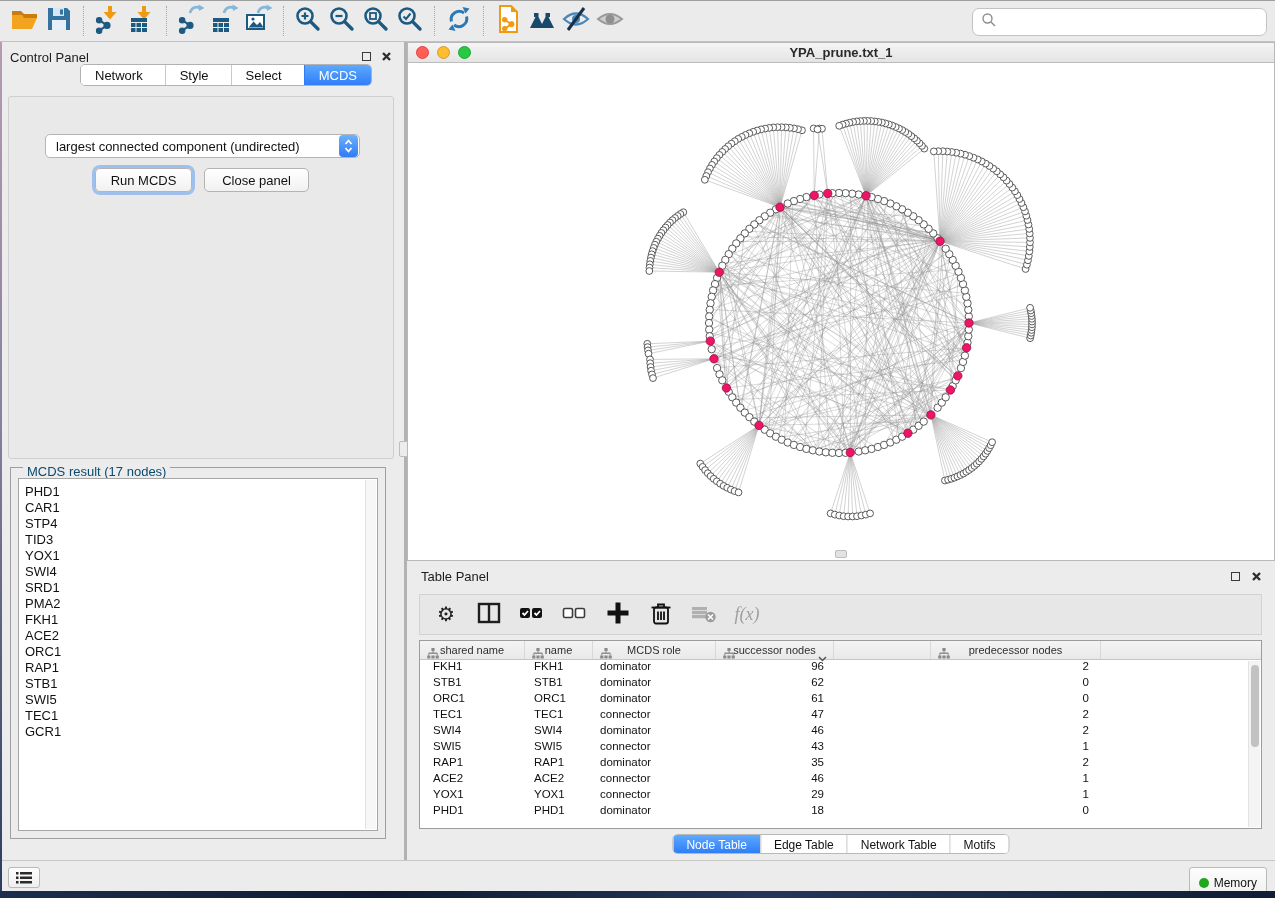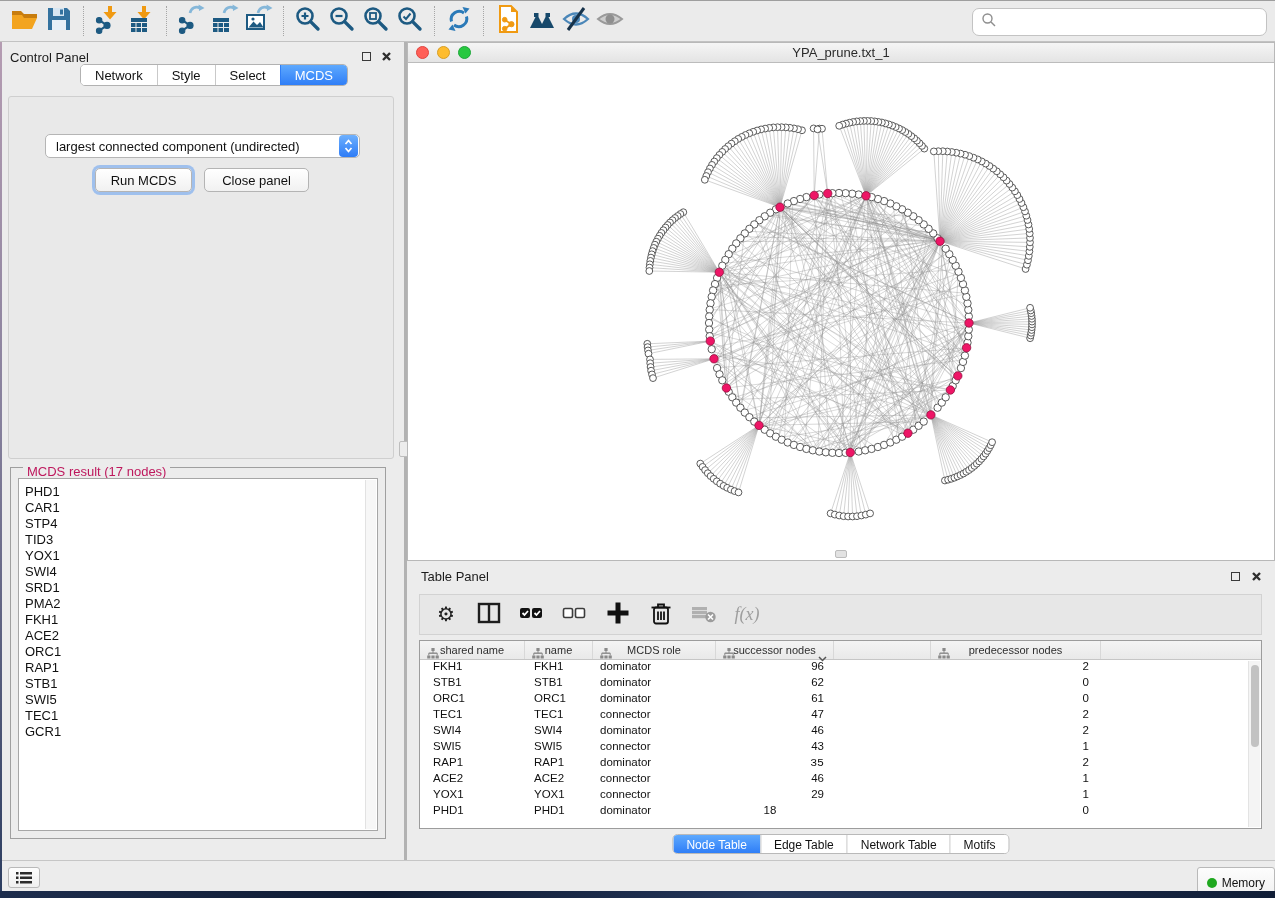--- a/index.html
+++ b/index.html
@@ -17,56 +17,56 @@
                border:1px solid #c3c3c3; border-radius:7px; display:flex; align-items:center; padding-left:8px; }
   .searchbox input { border:none; outline:none; flex:1; height:22px; font-size:13px; background:transparent;
                      font-family:"Liberation Sans", sans-serif; }
 
   
   .control-panel { position:absolute; left:0; top:42px; width:404px; height:818px; background:#ececec; }
   .panel-title { position:absolute; left:10px; top:8px; font-size:13px; color:#1c1c1c; }
   .panel-ctl { position:absolute; top:8px; width:12px; height:12px; display:flex; align-items:center; justify-content:center; }
   .float-box { width:9px; height:9px; border:1.6px solid #3a3a3a; background:transparent; }
   .ctabs { position:absolute; left:80px; top:22px; height:22px; display:flex; border:1px solid #b2b2b2;
-           border-radius:5px; background:#fff; overflow:hidden; }
+           border-radius:5px; background:#fff; overflow:hidden;gap:8px; }
   .ctab { font-size:13px; color:#111; padding:3px 14px; border-left:1px solid #c9c9c9; background:#fff; }
   .ctab:first-child { border-left:none; }
   .ctab.active { background:linear-gradient(#5ea9fe,#2f7ef7); color:#fff; border-left-color:#2f7ef7;text-align:right; }
   .inner-panel { position:absolute; left:8px; top:54px; width:386px; height:363px; background:#e9e9e9;
                  border:1px solid #cfcfcf; border-radius:3px; }
   .opt-label { position:absolute; left:0; right:0; top:17px; text-align:center; font-size:13px; color:#111; }
   .dropdown { position:absolute; left:36px; top:37px; width:315px; height:24px; background:#fff;
               border:1px solid #b5b5b5; border-radius:5px; display:flex; align-items:center; }
   .dropdown .dval { flex:1; font-size:13px; color:#111; padding-left:10px; white-space:nowrap; }
   .dstepper { width:19px; height:22px; margin-right:1px; border-radius:4px;
               background:linear-gradient(#6db0fe,#2e7cf6); display:flex; align-items:center; justify-content:center; }
   .btn { position:absolute; height:24px; background:linear-gradient(#ffffff,#f1f1f1); border:1px solid #b4b4b4;
          border-radius:5px; font-size:13px; color:#111; display:flex; align-items:center; justify-content:center; }
   .btn-run { left:86px; top:71px; width:97px; box-shadow:0 0 0 3px rgba(110,165,240,.6); }
   .btn-close { left:195px; top:71px; width:105px; }
   .result-group { position:absolute; left:10px; top:425px; width:376px; height:372px; border:1px solid #9f9f9f; }
-  .result-label { position:absolute; left:12px; top:-8px; background:#ececec; padding:4px 4px; font-size:13px; color:#be185d; }
+  .result-label { position:absolute; left:12px; top:-8px; background:#ececec; padding:4px 4px; font-size:13px; color:#0c4a6e; }
   .result-list { position:absolute; left:7px; top:10px; right:7px; bottom:7px; background:#fff;
                  border:1px solid #a6a6a6; overflow:hidden; font-size:13px; color:#111; padding:5px 0 0 6px; }
   .result-list .item { line-height:16px; }
   .rtrack { position:absolute; right:1px; top:1px; bottom:1px; width:11px; background:#f7f7f7; border-left:1px solid #e2e2e2; }
 
   
   .vdivider { position:absolute; left:404px; top:42px; width:3px; height:818px; background:#b2b2b2; }
   .vhandle { position:absolute; left:399px; top:441px; width:10px; height:16px; background:#ececec;
              border:1px solid #bdbdbd; border-radius:2px; }
 
   
   .net-window { position:absolute; left:407px; top:42px; width:868px; height:519px; background:#fff;
                 border:1px solid #b8b8b8; }
   .net-titlebar { position:absolute; left:0; top:0; right:0; height:20px;
                   background:linear-gradient(#f5f5f5,#e4e4e4); border-bottom:1px solid #bcbcbc;
                   display:flex; align-items:center; }
   .tlight { width:13px; height:13px; border-radius:50%; margin-left:8px; }
-  .net-title { position:absolute; left:0; right:0; text-align:center; font-size:13px; color:#2a2a2a; }
+  .net-title { position:absolute; left:0; right:0; text-align:center; font-size:13px; color:#2a2a2a;font-weight:bold; }
   .net-canvas { position:absolute; left:0; top:21px; right:0; bottom:0; background:#fff; }
   .hhandle { position:absolute; left:50%; margin-left:-6px; bottom:2px; width:12px; height:8px;
              background:#e2e2e2; border:1px solid #bcbcbc; border-radius:2px; }
 
   
   .table-panel { position:absolute; left:407px; top:561px; width:868px; height:299px; background:#ececec; }
   .tp-title { position:absolute; left:14px; top:8px; font-size:13px; color:#1c1c1c; }
   .tp-toolbar { position:absolute; left:12px; top:33px; right:13px; height:41px; background:#e7e7e7;
                 border:1px solid #d2d2d2; display:flex; align-items:center; padding-left:12px; gap:15px; }
   .tp-toolbar .ticon { width:28px; height:28px; display:flex; align-items:center; justify-content:center; }
@@ -88,21 +88,21 @@
   .btab { font-size:12px; color:#111; padding:3px 13px; border-left:1px solid #c9c9c9; background:#fff; white-space:nowrap; }
   .btab:first-child { border-left:none; }
   .btab.active { background:linear-gradient(#5ea9fe,#2f7ef7); color:#fff; border-left-color:#2f7ef7; }
 
   
   .statusbar { position:absolute; left:0; top:860px; width:1275px; height:31px; background:#ececec;
                border-top:1px solid #c6c6c6; }
   .sbtn { position:absolute; top:6px; height:21px; background:linear-gradient(#fdfdfd,#efefef);
           border:1px solid #b9b9b9; border-radius:3px; display:flex; align-items:center; justify-content:center; }
   .sbtn-list { left:8px; width:32px; }
-  .sbtn-mem { right:0; padding:15px 9px; font-size:12px; color:#111; gap:5px;margin-left:44px; }
+  .sbtn-mem { right:8px; padding:15px 9px; font-size:12px; color:#111; gap:5px;margin-left:44px; }
   .memdot { width:10px; height:10px; border-radius:50%; }
 
   
   .wall-left { position:absolute; left:0; top:42px; width:2px; height:849px;
                background:linear-gradient(#b59cb2,#86809c 45%,#2c3d60); }
   .wall-bottom { position:absolute; left:0; top:891px; width:1275px; height:7px;
                  background:linear-gradient(90deg,#1d2d4d,#0f1b33 30%,#24365a 60%,#101d36); }
 </style>
 </head>
 <body>
@@ -1276,21 +1276,21 @@
             <div class="gcell" style="width: 68px; padding-left: 9px;">SWI5</div>
             <div class="gcell" style="width: 123px; padding-left: 7px;">connector</div>
             <div class="gcell" style="width: 118px; text-align: right; padding-right: 10px;">43</div>
             <div class="gcell" style="width: 97px;"></div>
             <div class="gcell" style="width: 170px; text-align: right; padding-right: 12px;">1</div>
           </div>
           <div class="grow">
             <div class="gcell" style="width: 105px; padding-left: 13px;">RAP1</div>
             <div class="gcell" style="width: 68px; padding-left: 9px;">RAP1</div>
             <div class="gcell" style="width: 123px; padding-left: 7px;">dominator</div>
-            <div class="gcell" style="width: 118px; text-align: right; padding-right: 10px; font-family: Liberation Mono, monospace;">35</div>
+            <div class="gcell" style="width: 118px; text-align: right; padding-right: 10px;">35</div>
             <div class="gcell" style="width: 97px;"></div>
             <div class="gcell" style="width: 170px; text-align: right; padding-right: 12px;">2</div>
           </div>
           <div class="grow">
             <div class="gcell" style="width: 105px; padding-left: 13px;">ACE2</div>
             <div class="gcell" style="width: 68px; padding-left: 9px;">ACE2</div>
             <div class="gcell" style="width: 123px; padding-left: 7px;">connector</div>
             <div class="gcell" style="width: 118px; text-align: right; padding-right: 10px;">46</div>
             <div class="gcell" style="width: 97px;"></div>
             <div class="gcell" style="width: 170px; text-align: right; padding-right: 12px;">1</div>
@@ -1300,21 +1300,21 @@
             <div class="gcell" style="width: 68px; padding-left: 9px;">YOX1</div>
             <div class="gcell" style="width: 123px; padding-left: 7px;">connector</div>
             <div class="gcell" style="width: 118px; text-align: right; padding-right: 10px;">29</div>
             <div class="gcell" style="width: 97px;"></div>
             <div class="gcell" style="width: 170px; text-align: right; padding-right: 12px;">1</div>
           </div>
           <div class="grow">
             <div class="gcell" style="width: 105px; padding-left: 13px;">PHD1</div>
             <div class="gcell" style="width: 68px; padding-left: 9px;">PHD1</div>
             <div class="gcell" style="width: 123px; padding-left: 7px;">dominator</div>
-            <div class="gcell" style="width: 118px; text-align: center; padding-right: 10px;">18</div>
+            <div class="gcell" style="width: 118px; text-align: right; padding-right: 10px;">18</div>
             <div class="gcell" style="width: 97px;"></div>
             <div class="gcell" style="width: 170px; text-align: right; padding-right: 12px;">0</div>
           </div>
         </div>
       <div class="tscroll">
           <div class="tthumb"></div>
         </div>
     </div>
     <div class="btabs" id="btabs">
         <div class="btab active">Node Table</div>

